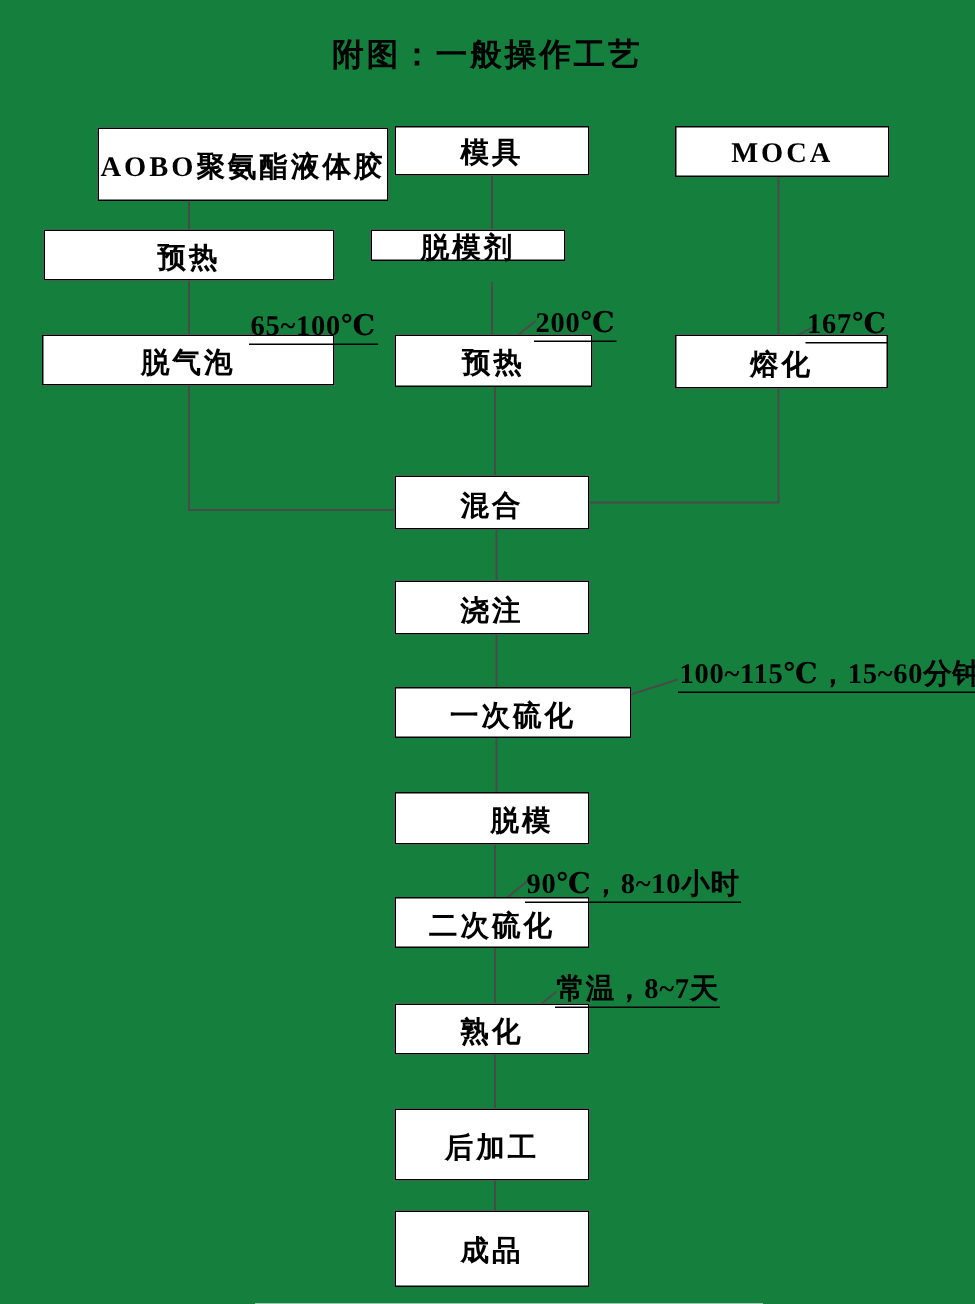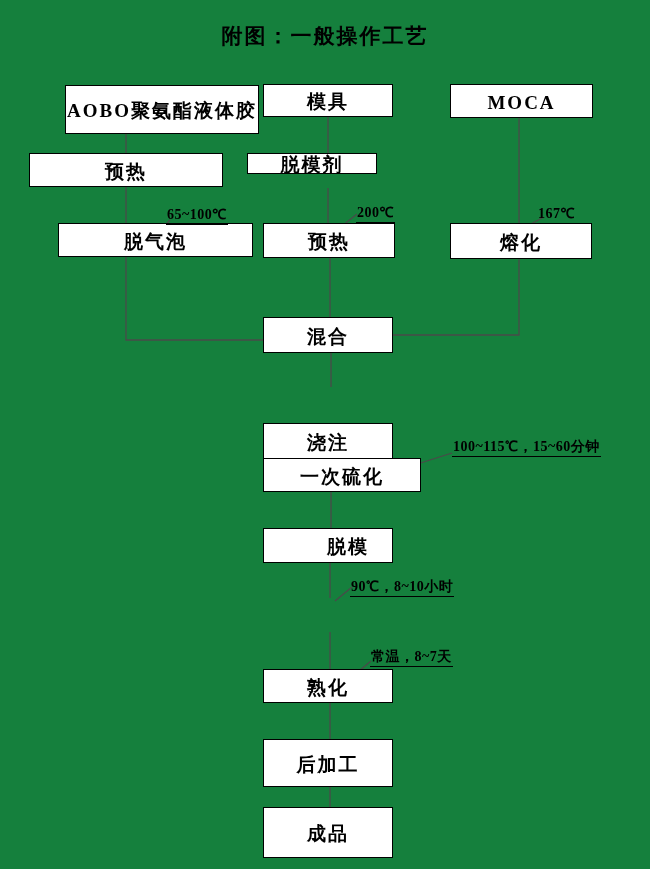--- a/index.html
+++ b/index.html
@@ -35,29 +35,28 @@
     align-items: center;
     justify-content: center;
     font-size: 19px;
     font-weight: bold;
     letter-spacing: 2px;
     color: #000000;
     padding-top: 3px;
   }
   .ann {
     position: absolute;
-    font-size: 14px;
+    font-size: 19px;
     font-weight: bold;
     color: #000000;
     letter-spacing: 0.5px;
     border-bottom: 1.5px solid #000000;
     padding: 0 1px 1px 1px;
     white-space: nowrap;
     line-height: 1.05;
-    font-family: Liberation Serif, serif;
   }
   svg.wires {
     position: absolute;
     left: 0;
     top: 0;
     pointer-events: none;
   }
   svg.wires path {
     stroke: #4a4a4a;
     stroke-width: 1.3;
@@ -95,28 +94,29 @@
     <path d="M347 681 L371 661"></path>
   </svg>
 
   <div class="node" style="left:29px;  top:85px; width:194px; height:49px;margin-left:36px;">AOBO聚氨酯液体胶</div>
   <div class="node" style="left:263px; top:84px; width:130px; height:33px;">模具</div>
   <div class="node" style="left:450px; top:84px; width:143px; height:34px;">MOCA</div>
 
   <div class="node" style="left:29px;  top:153px; width:194px; height:34px;">预热</div>
   <div class="node" style="left:247px; top:153px; width:130px; height:21px;font-family:Liberation Mono, monospace;">脱模剂</div>
 
-  <div class="node" style="left:28px;  top:223px; width:195px; height:34px;margin-left:30px;">脱气泡</div>
+  <div class="node" style="left:28px;  top:223px; width:195px; height:34px;">脱气泡</div>
   <div class="node" style="left:263px; top:223px; width:132px; height:35px;">预热</div>
   <div class="node" style="left:450px; top:223px; width:142px; height:36px;">熔化</div>
 
   <div class="node" style="left:263px; top:317px; width:130px; height:36px;">混合</div>
-  <div class="node" style="left:263px; top:387px; width:130px; height:36px;margin-top:36px;">浇注</div>
+  <div class="node" style="left:263px; top:387px; width:130px; height:36px;">浇注</div>
   <div class="node" style="left:263px; top:458px; width:158px; height:34px;">一次硫化</div>
   <div class="node" style="left:263px; top:528px; width:130px; height:35px;padding-left:40px;">脱模</div>
+  <div class="node" style="left:263px; top:598px; width:130px; height:34px;">二次硫化</div>
   <div class="node" style="left:263px; top:669px; width:130px; height:34px;">熟化</div>
   <div class="node" style="left:263px; top:739px; width:130px; height:48px;">后加工</div>
   <div class="node" style="left:263px; top:807px; width:130px; height:51px;">成品</div>
 
   <div class="ann" style="left:166px; top:208px;">65~100℃</div>
   <div class="ann" style="left:356px; top:206px;">200℃</div>
   <div class="ann" style="left:537px; top:207px;">167℃</div>
   <div class="ann" style="left:452px; top:440px;">100~115℃，15~60分钟</div>
   <div class="ann" style="left:350px; top:580px;">90℃，8~10小时</div>
   <div class="ann" style="left:370px; top:650px;">常温，8~7天</div>

